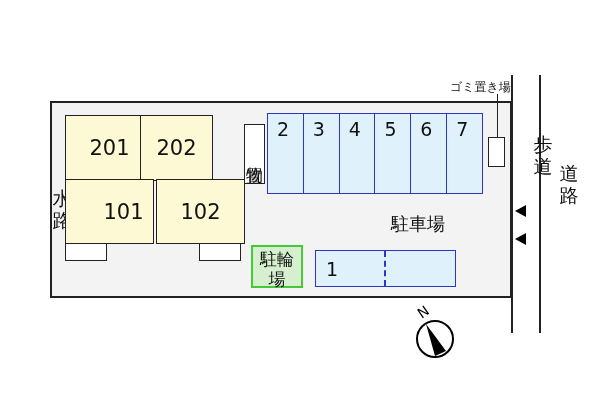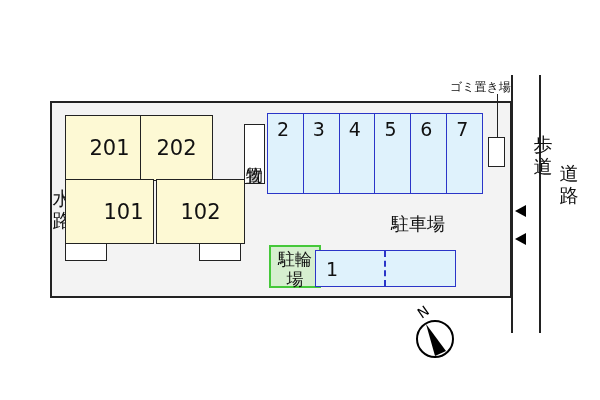--- a/index.html
+++ b/index.html
@@ -61,21 +61,21 @@
   <div class="space" style="flex:1; border-right:none;"><span>6</span></div>
   <div class="space" style="flex:1;"><span>7</span></div>
 </div>
 
 <div class="abs small" style="left:436px; top:79px;margin-left:14px;"><span>ゴミ置き場</span></div>
 <div class="abs line" style="left:497px; top:94px; width:1px; height:44px;"></div>
 <div class="abs balcony" style="left:488px; top:137px; width:17px; height:30px;"></div>
 
 <div class="abs label" style="left:357px; top:212px;margin-left:34px;"><span>駐車場</span></div>
 
-<div class="abs bike" style="left:269px; top:245px; width:52px; height:43px;">
+<div class="abs bike" style="left:251px; top:245px; width:52px; height:43px;">
   <span>駐輪場</span>
 </div>
 
 <div class="abs space" style="left:315px; top:250px; width:141px; height:37px; padding-top:7px; padding-left:10px;">
   <span>1</span>
 </div>
 <div class="abs" style="left:384px; top:251px; width:0; height:35px; border-left:2px dashed #2b35c8;"></div>
 
 <div class="abs line" style="left:511px; top:75px; width:2px; height:258px;"></div>
 <div class="abs line" style="left:539px; top:75px; width:2px; height:258px;"></div>

